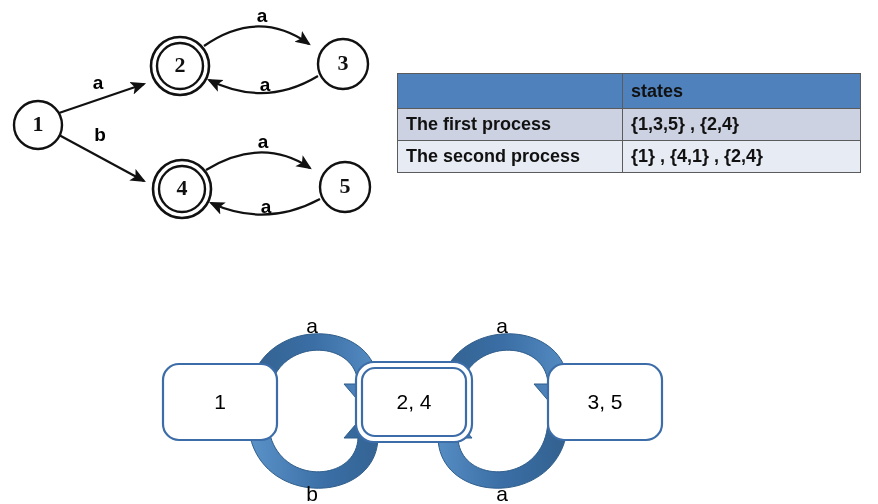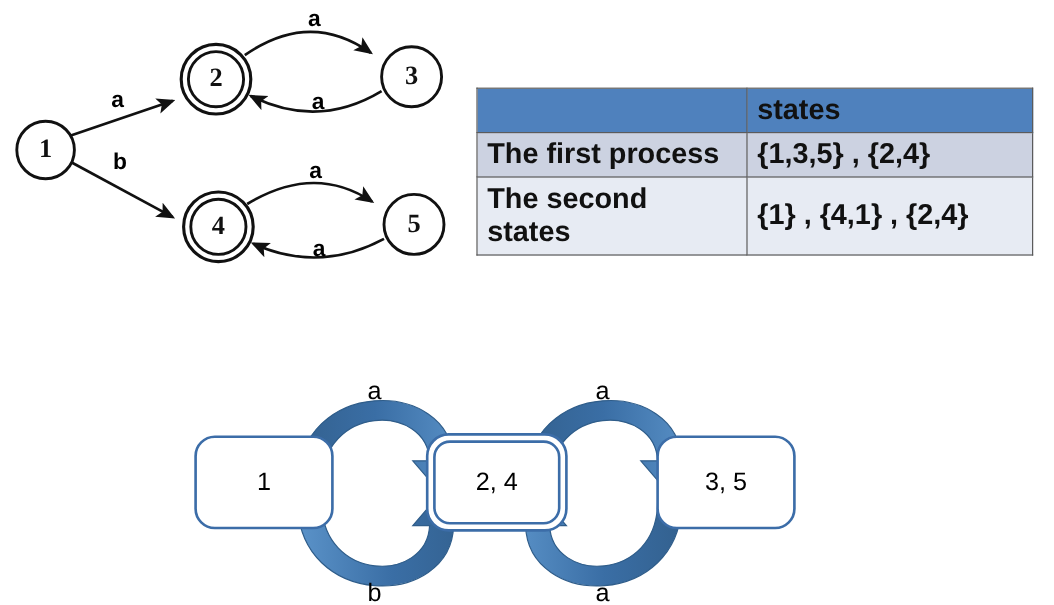--- a/index.html
+++ b/index.html
@@ -36,21 +36,21 @@
     left: 397px;
     top: 73px;
     width: 463px;
     border-collapse: collapse;
     table-layout: fixed;
     border: 1px solid #6a6a6a;
   }
   #process-table td, #process-table th {
     border: 1px solid #5b5b5b;
     padding: 4px 8px;
-    font-size: 24px;
+    font-size: 18px;
     font-weight: bold;
     color: #111111;
     font-family: "Liberation Sans", sans-serif;
     text-align: left;
     vertical-align: middle;
     height: 32px;
     box-sizing: border-box;
   }
   #process-table thead td {
     background: #4f81bd;
@@ -176,21 +176,21 @@
         <td class="col-label"></td>
         <td class="col-value">states</td>
       </tr>
     </thead>
     <tbody>
       <tr class="row-a">
         <td class="col-label">The first process</td>
         <td class="col-value">{1,3,5} , {2,4}</td>
       </tr>
       <tr class="row-b">
-        <td class="col-label">The second states</td>
+        <td class="col-label">The second process</td>
         <td class="col-value">{1} , {4,1} , {2,4}</td>
       </tr>
     </tbody>
   </table>
 
   <svg id="dfa-figure" viewBox="0 0 878 224">
     <defs>
       <linearGradient id="bandGradTop" x1="0" y1="0" x2="1" y2="0">
         <stop offset="0%" stop-color="#33618f"></stop>
         <stop offset="45%" stop-color="#3a6ea5"></stop>

